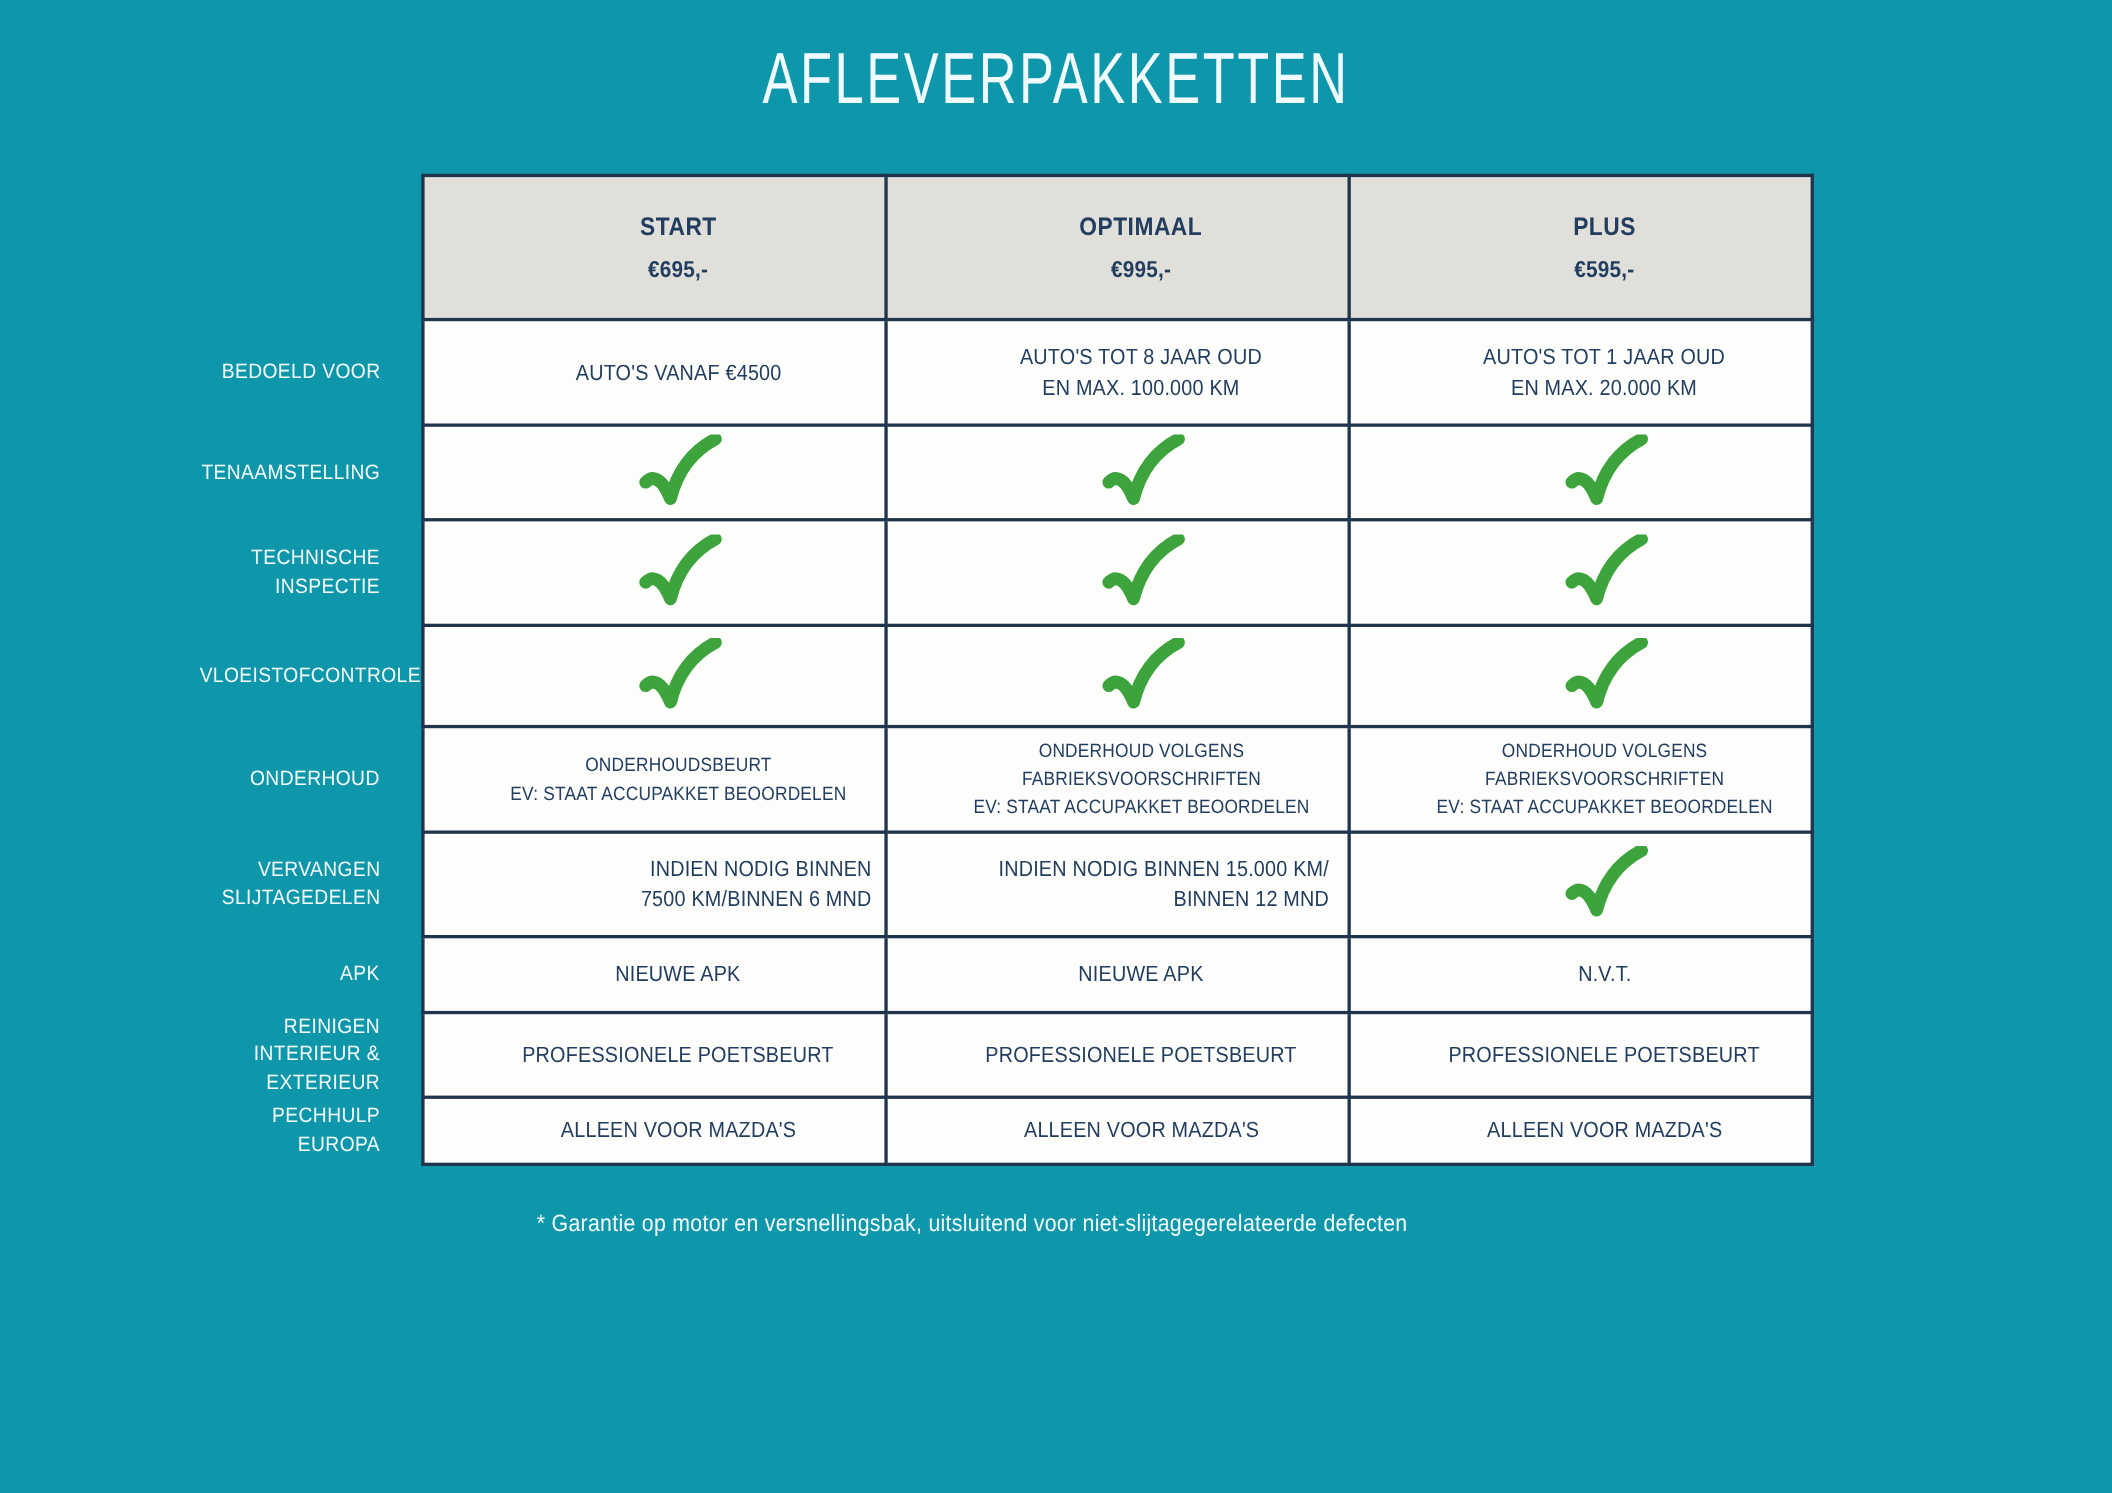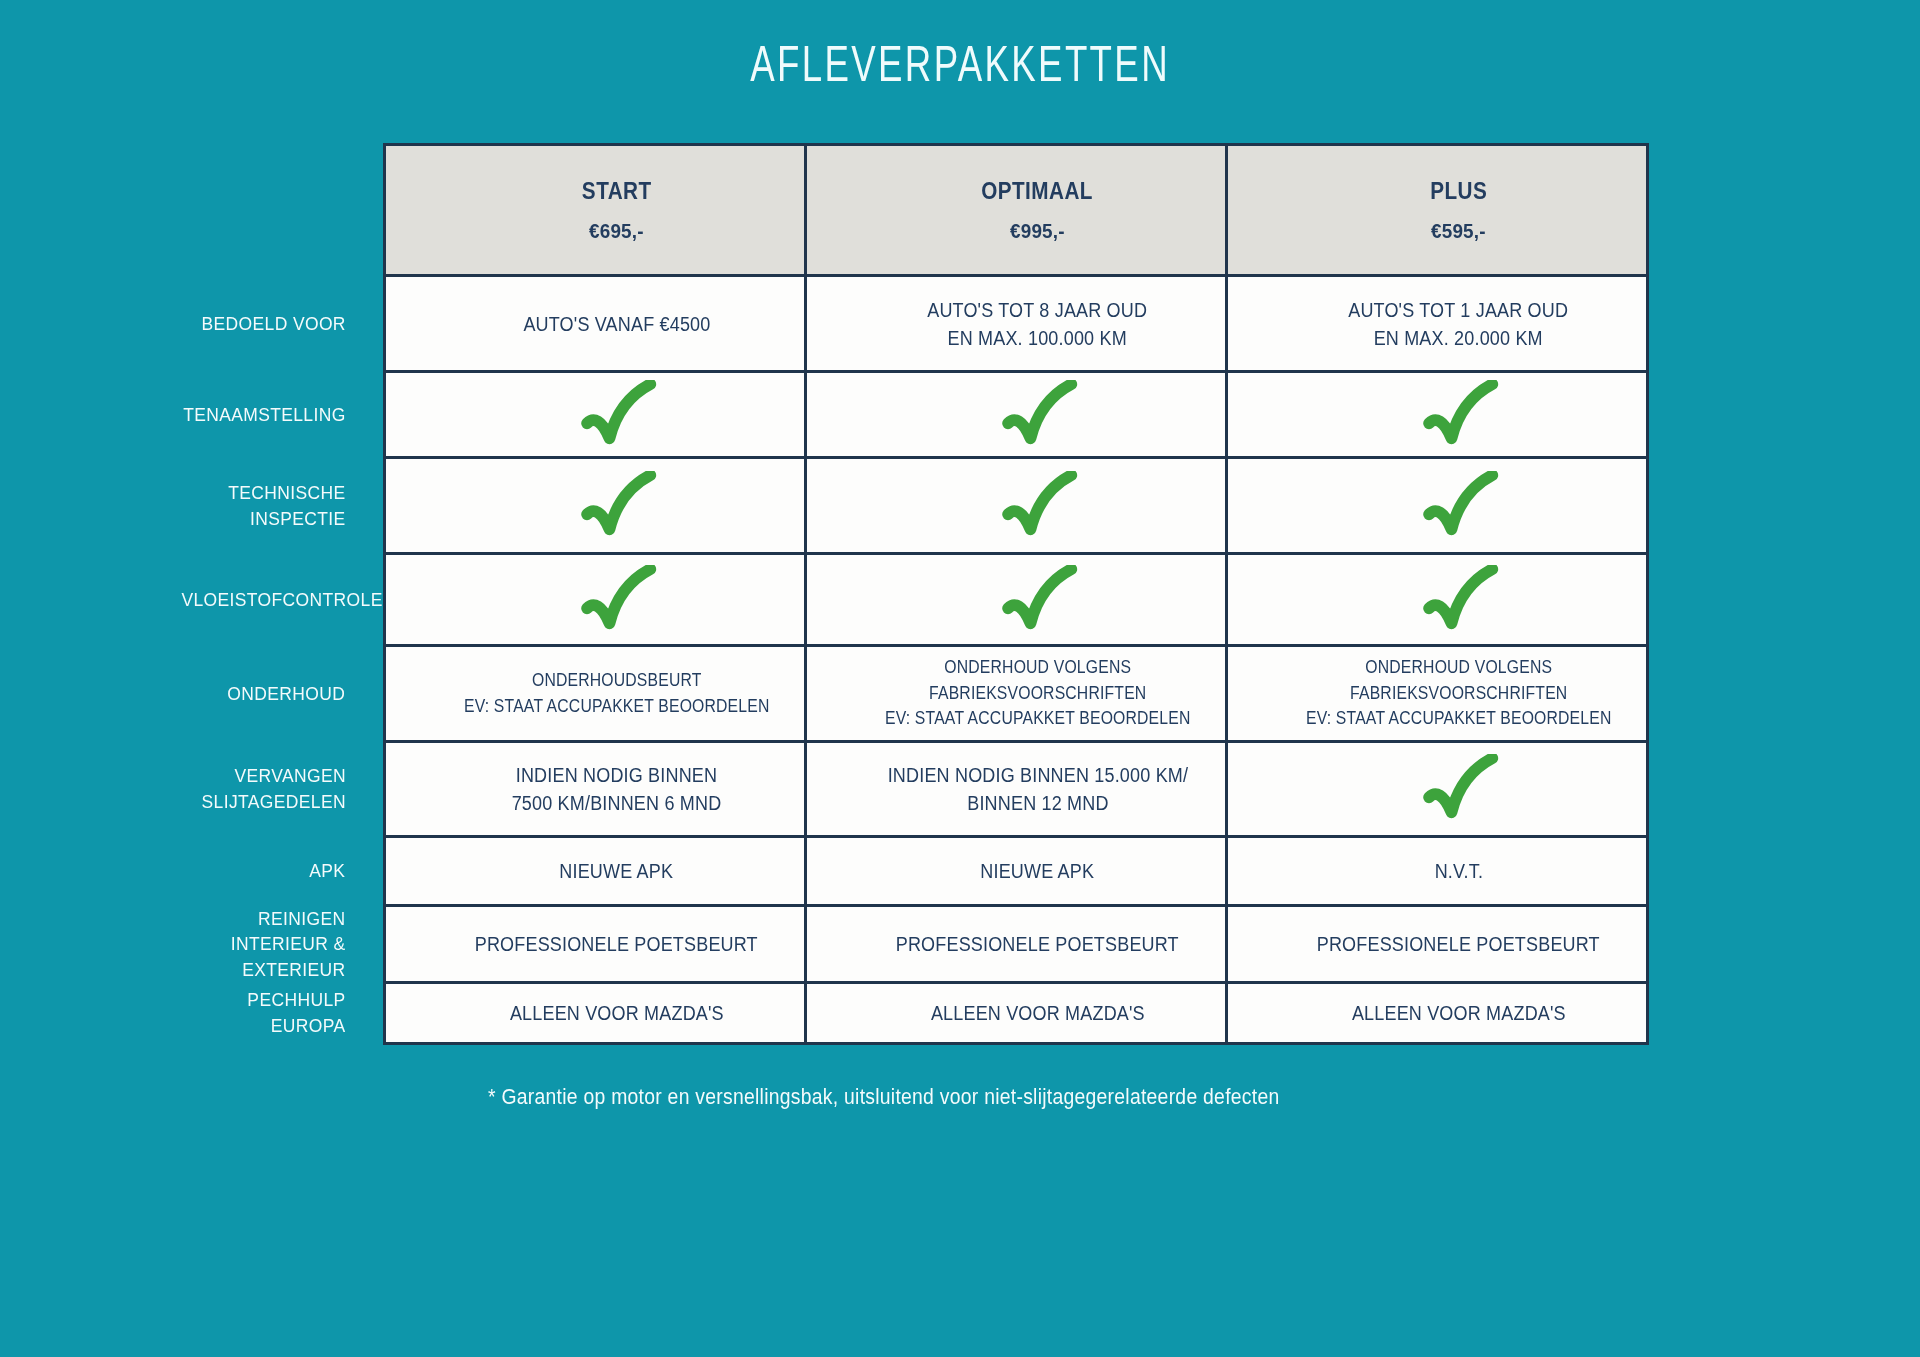--- a/index.html
+++ b/index.html
@@ -18,21 +18,21 @@
     width:1920px;height:1357px;overflow:hidden;
   }
   .page{
     position:relative;width:1920px;height:1357px;
     background:var(--background);
   }
   .title{
     text-align:center;
     margin-top:36px;
     color:#effbfc;
-    font-size:47px;
+    font-size:61px;
     font-weight:400;
     letter-spacing:3px;
     white-space:nowrap;
   }
   .title .cnd{transform:scale(0.78,1.08);}
   .cnd{display:inline-block;transform:scaleX(0.9);transform-origin:center center;white-space:pre-line;}
   .lbl .cnd{transform-origin:right center;transform:scaleX(0.92);}
   .tbl-wrap{
     margin:52px 0 0 120px;
     width:1528px;
@@ -68,21 +68,21 @@
     background:var(--header-bg);
     height:131px;
   }
   .pkg-name{font-size:23px;font-weight:700;letter-spacing:0.5px;display:block;}
   .pkg-price{font-size:21px;font-weight:700;display:block;margin-top:9px;}
   tr.r-bedoeld td.cell{height:96px;}
   tr.r-tenaam td.cell{height:86px;}
   tr.r-techn td.cell{height:96px;}
   tr.r-vloei td.cell{height:92px;}
   tr.r-onderhoud td.cell{height:96px;font-size:17.5px;line-height:1.45;}
-  tr.r-vervangen td.cell{height:95px;}
+  tr.r-vervangen td.cell{height:95px;text-align:right;}
   tr.r-apk td.cell{height:69px;}
   tr.r-reinigen td.cell{height:70px;}
   tr.r-garantie td.cell{height:73px;}
   tr.r-brandstof td.cell{height:90px;}
   tr.r-pechhulp td.cell{height:61px;}
   .check svg{display:block;margin:0 auto;}
   .footnote{
     margin:40px 0 0 120px;
     width:1528px;
     text-align:center;

